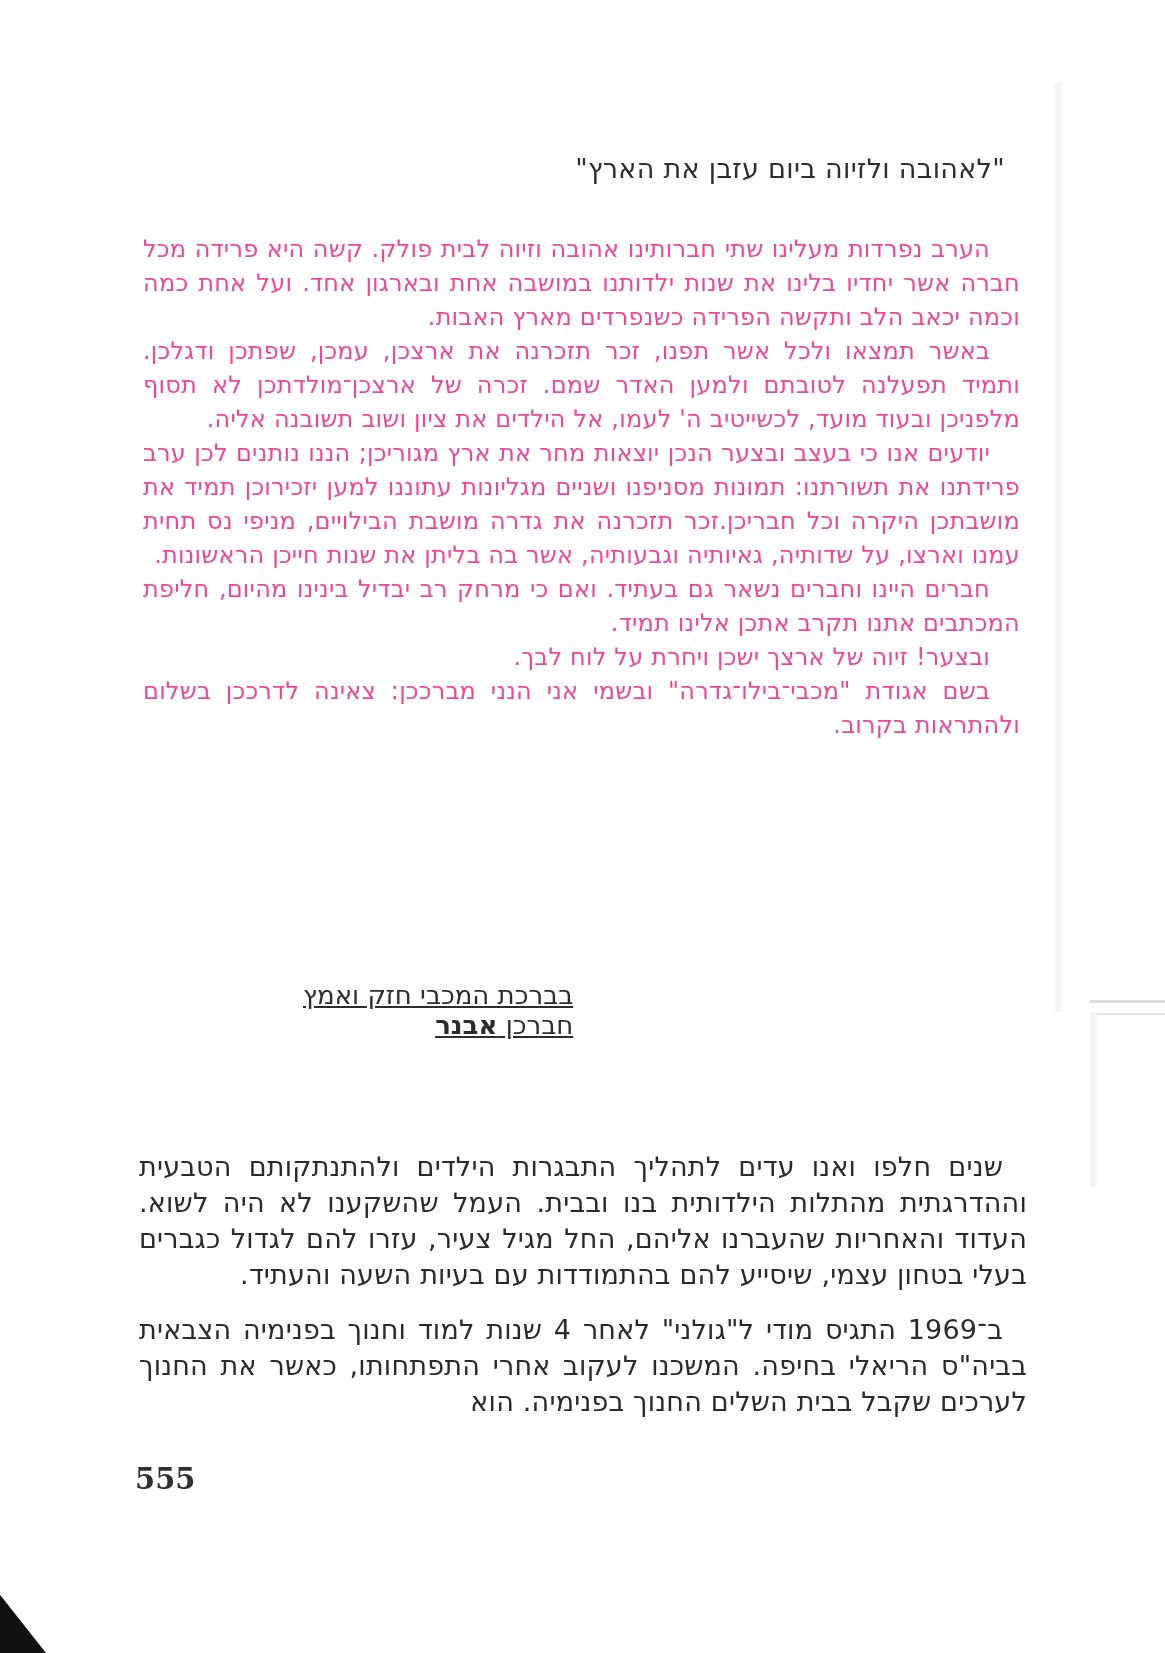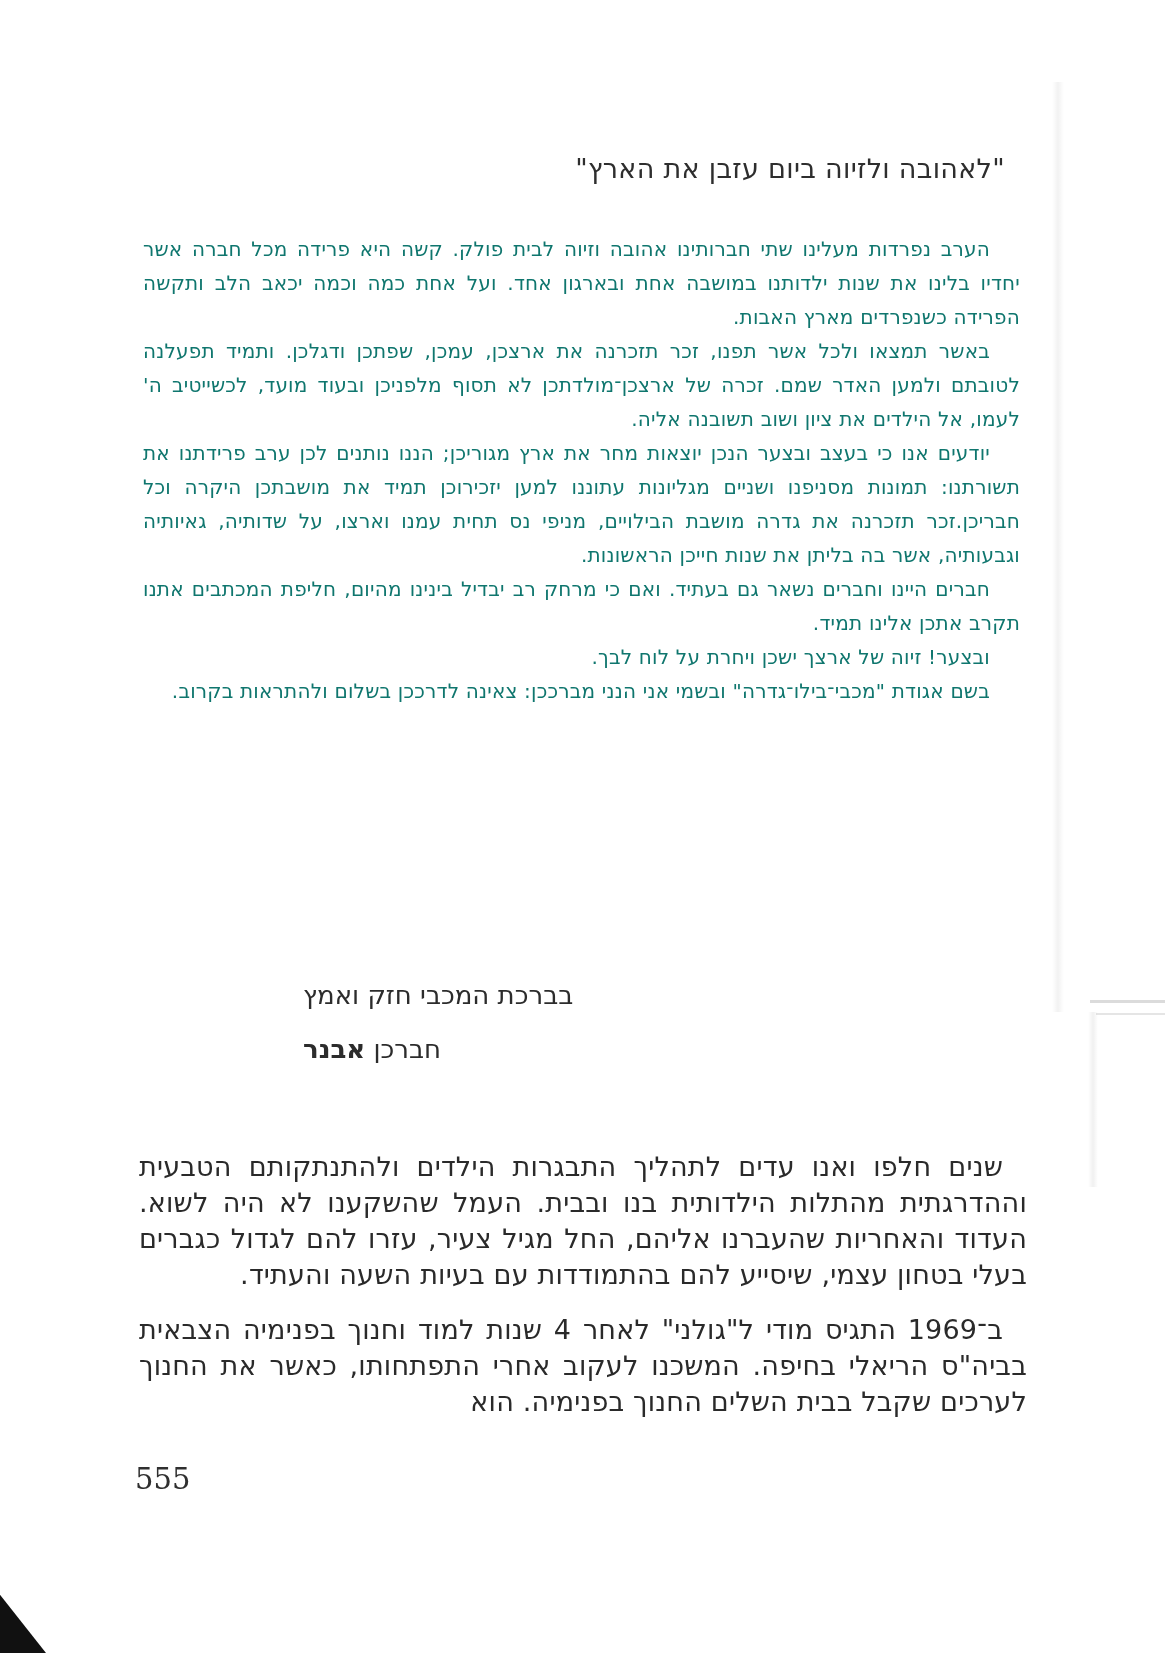--- a/index.html
+++ b/index.html
@@ -70,42 +70,42 @@
     color: #2e2e2e;
     white-space: nowrap;
   }
   .letter-body {
     position: absolute;
     top: 232px;
     right: 145px;
     width: 877px;
     direction: rtl;
     text-align: justify;
-    font-size: 20px;
+    font-size: 24px;
     line-height: 34px;
     letter-spacing: 0.2px;
-    color: #0f766e;
+    color: #ec4899;
   }
   .letter-body p {
     margin: 0;
     text-indent: 30px;
   }
   .signature-block {
     position: absolute;
     top: 980px;
     left: 303px;
     direction: rtl;
-    text-align: left;
+    text-align: right;
     font-size: 26px;
     line-height: 30px;
     color: #2c2c2c;
     white-space: nowrap;
+    text-decoration: underline;
   }
   .signature-name-line {
-    margin-top: 24px;
   }
   .signature-name-line b {
     font-weight: bold;
   }
   .narrative-section {
     position: absolute;
     top: 1138px;
     right: 127px;
     width: 910px;
     direction: rtl;
@@ -122,20 +122,21 @@
   .narrative-section p + p {
     margin-top: 19px;
   }
   .page-number {
     position: absolute;
     left: 135px;
     top: 1462px;
     font-family: "DejaVu Serif", serif;
     font-size: 29px;
     color: #2f2f2f;
+    font-weight: bold;
   }
 </style>
 </head>
 <body>
 
 <div class="page">
 
   <div class="scan-streak-1"></div>
   <div class="scan-streak-2"></div>
   <div class="scan-dash-1"></div>

